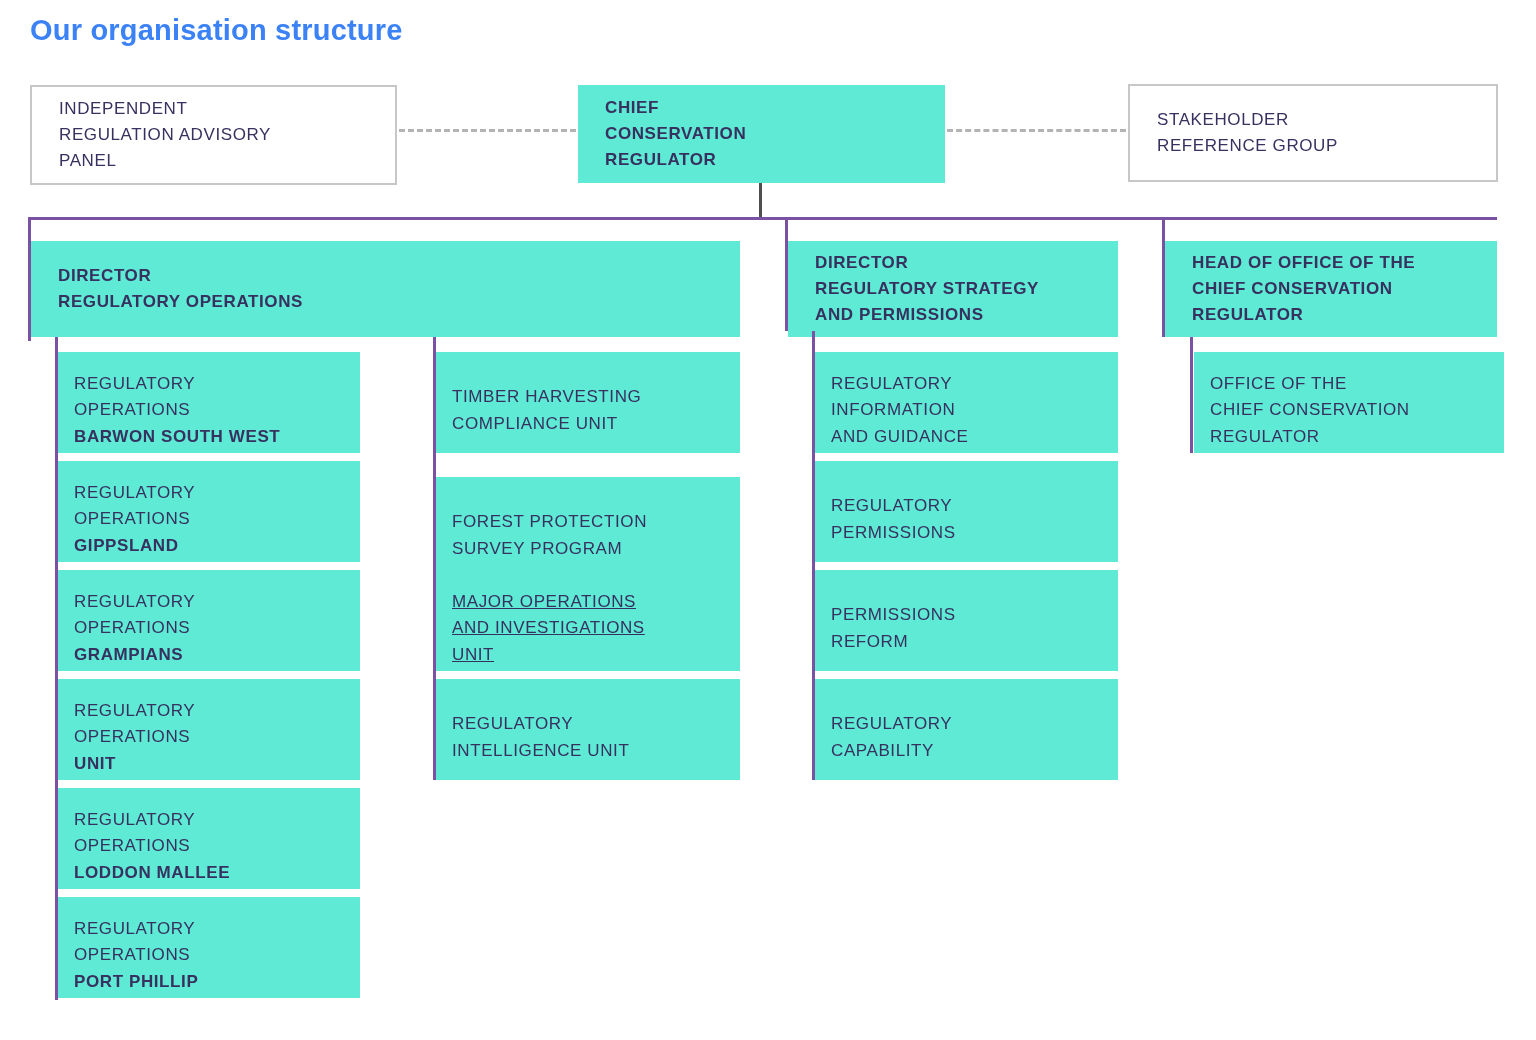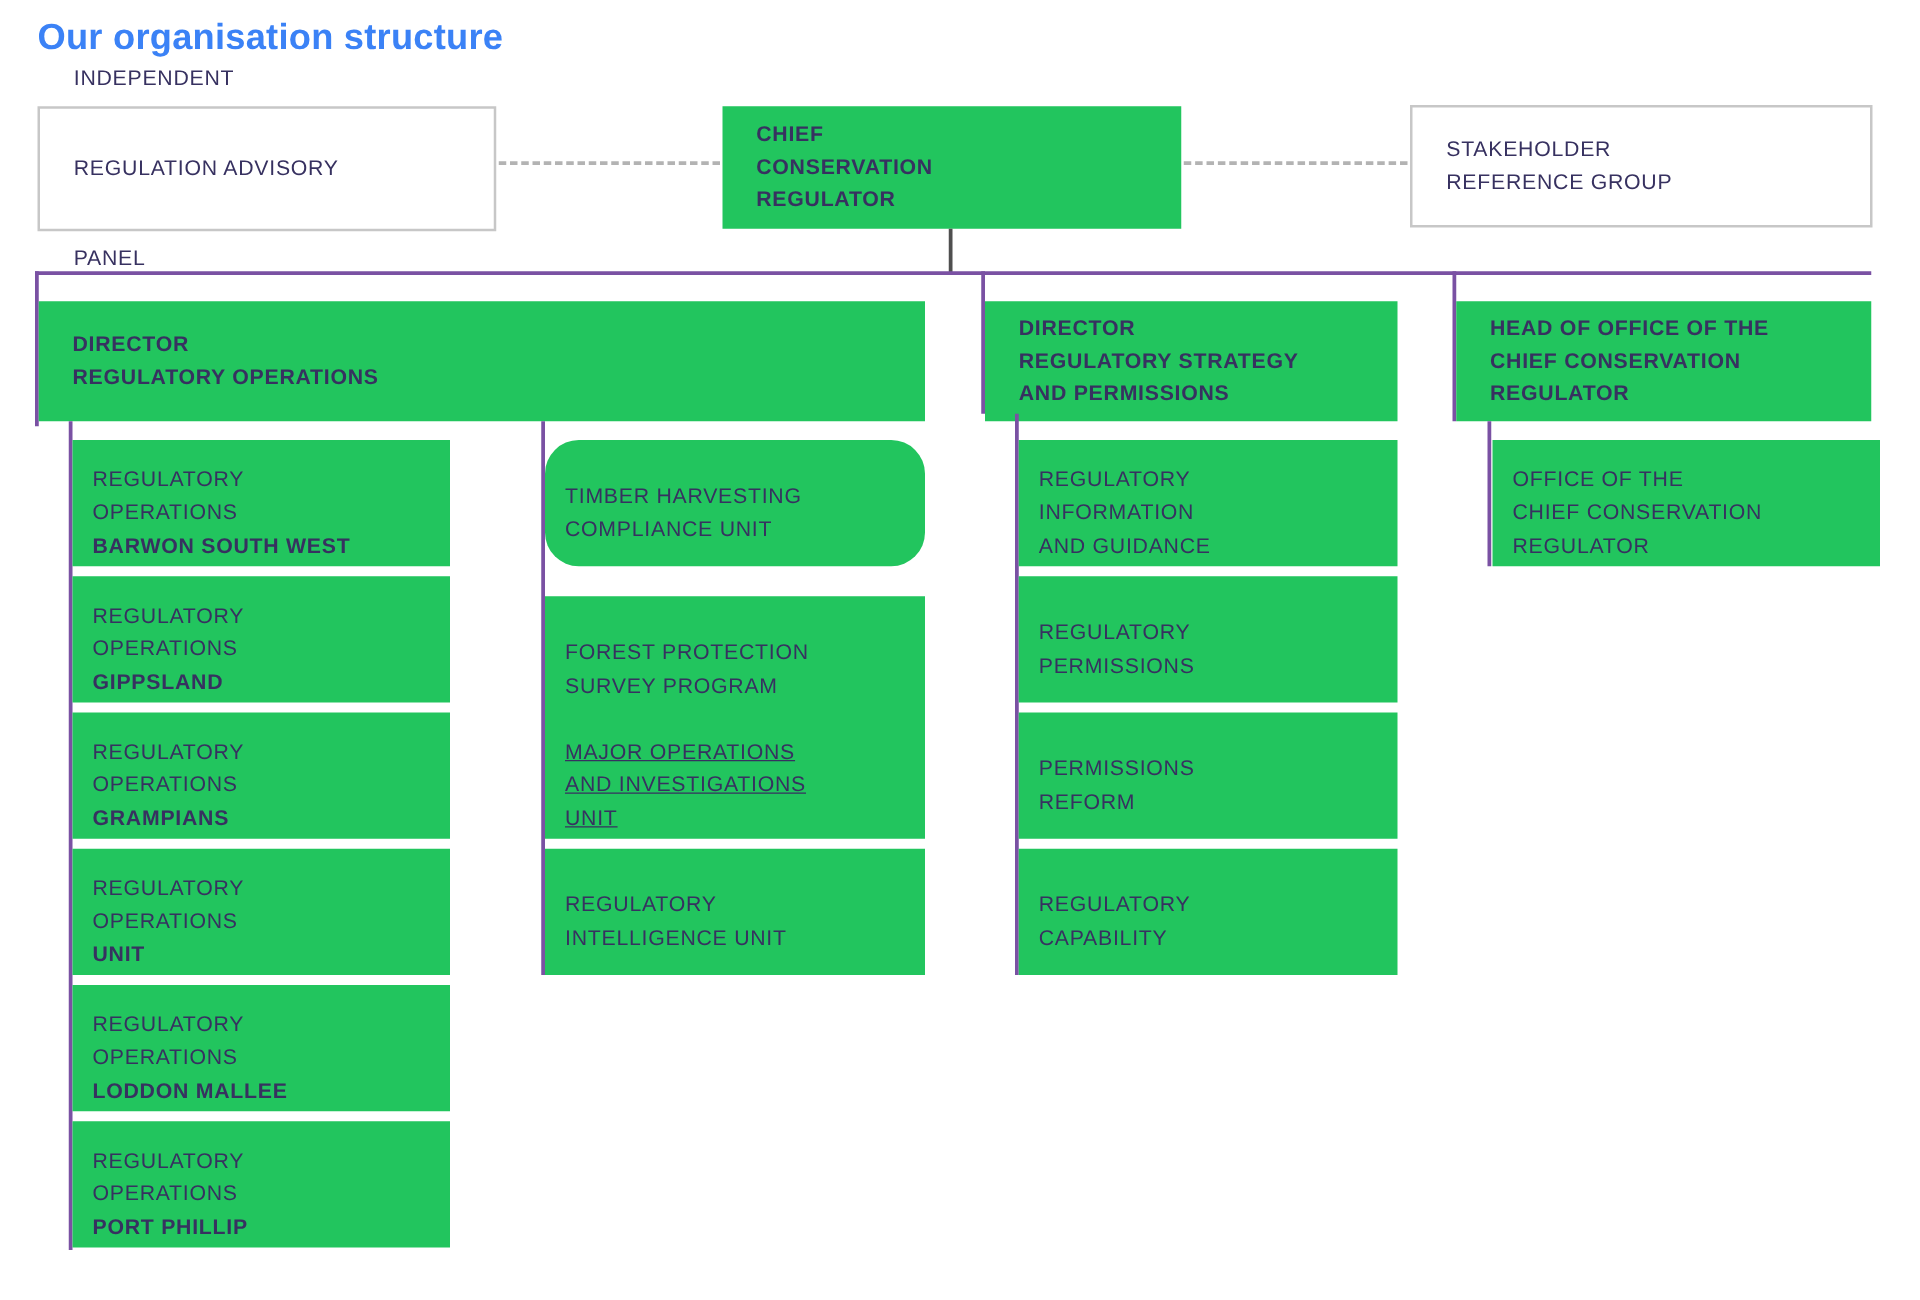--- a/index.html
+++ b/index.html
@@ -1,38 +1,38 @@
 <!DOCTYPE html>
 <html><head>
 <meta charset="utf-8">
 <style>
   html,body{margin:0;padding:0;background:#ffffff;}
   body{width:1536px;height:1040px;position:relative;overflow:hidden;
        font-family:"Liberation Sans", sans-serif;}
   .abs{position:absolute;box-sizing:border-box;}
   .title{left:30px;top:14px;font-size:29px;font-weight:700;color:#3b82f6;letter-spacing:.2px;}
-  .box{position:absolute;box-sizing:border-box;background:#22c55e;color:#373160;
+  .box{position:absolute;box-sizing:border-box;background:#5eead4;color:#373160;
        font-size:17px;letter-spacing:.6px;line-height:26px;
        display:flex;flex-direction:column;justify-content:center;padding-left:27px;}
   .outlined{background:#ffffff;border:2px solid #c7c7c7;}
   .bold-box{font-weight:700;}
   .dir{font-weight:600;}
   .unit{justify-content:center;padding-top:16px;padding-left:16px;line-height:26.5px;}
   .line{display:block;}
   .b{font-weight:700;}
   .pline{position:absolute;background:#7a51a3;}
   .dark{position:absolute;background:#4f4f4f;}
   .dash{position:absolute;border-top:3px dashed #b3b3b3;height:0;}
 </style>
 </head>
 <body>
 
 <div class="abs title">Our organisation structure</div>
 
-<div class="box outlined" style="left:30px;top:85px;width:367px;height:100px;gap:46px;">
+<div class="box outlined" style="left:30px;top:85px;width:367px;height:100px;">
   <span class="line">INDEPENDENT</span>
   <span class="line">REGULATION ADVISORY</span>
   <span class="line">PANEL</span>
 </div>
 
 <div class="box bold-box" style="left:578px;top:85px;width:367px;height:98px;">
   <span class="line">CHIEF</span>
   <span class="line">CONSERVATION</span>
   <span class="line">REGULATOR</span>
 </div>
@@ -98,21 +98,21 @@
   <span class="line">REGULATORY</span>
   <span class="line">OPERATIONS</span>
   <span class="line b">LODDON MALLEE</span>
 </div>
 <div class="box unit" style="left:58px;top:897px;width:302px;height:101px;">
   <span class="line">REGULATORY</span>
   <span class="line">OPERATIONS</span>
   <span class="line b">PORT PHILLIP</span>
 </div>
 
-<div class="box unit" style="left:436px;top:352px;width:304px;height:101px;border-radius:27px;">
+<div class="box unit" style="left:436px;top:352px;width:304px;height:101px;">
   <span class="line">TIMBER HARVESTING</span>
   <span class="line">COMPLIANCE UNIT</span>
 </div>
 <div class="box unit" style="left:436px;top:461px;width:304px;height:101px;margin-top:16px;">
   <span class="line">FOREST PROTECTION</span>
   <span class="line">SURVEY PROGRAM</span>
 </div>
 <div class="box unit" style="left:436px;top:570px;width:304px;height:101px;text-decoration:underline;">
   <span class="line">MAJOR OPERATIONS</span>
   <span class="line">AND INVESTIGATIONS</span>

